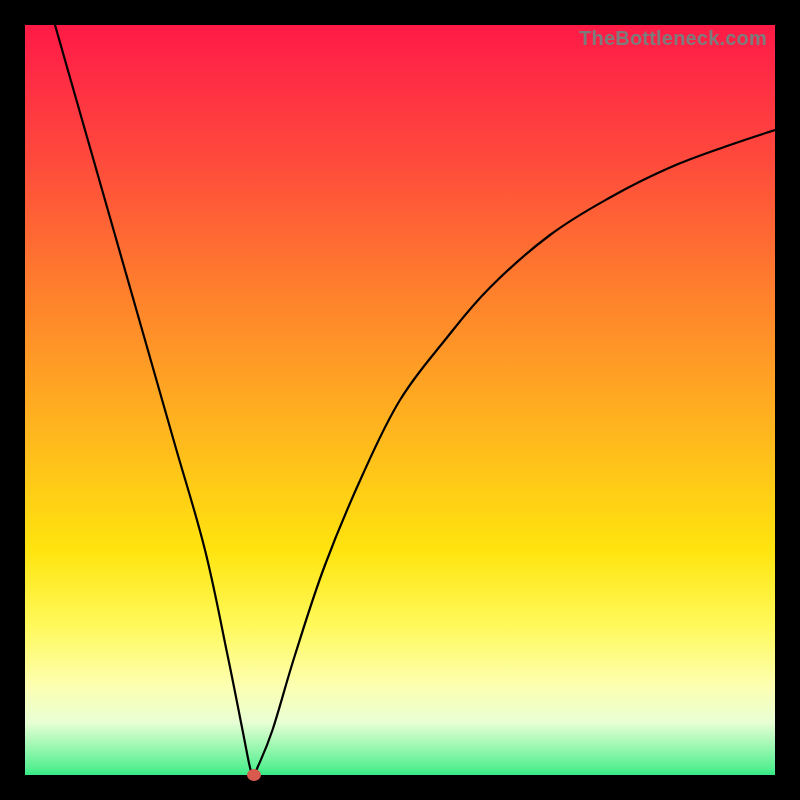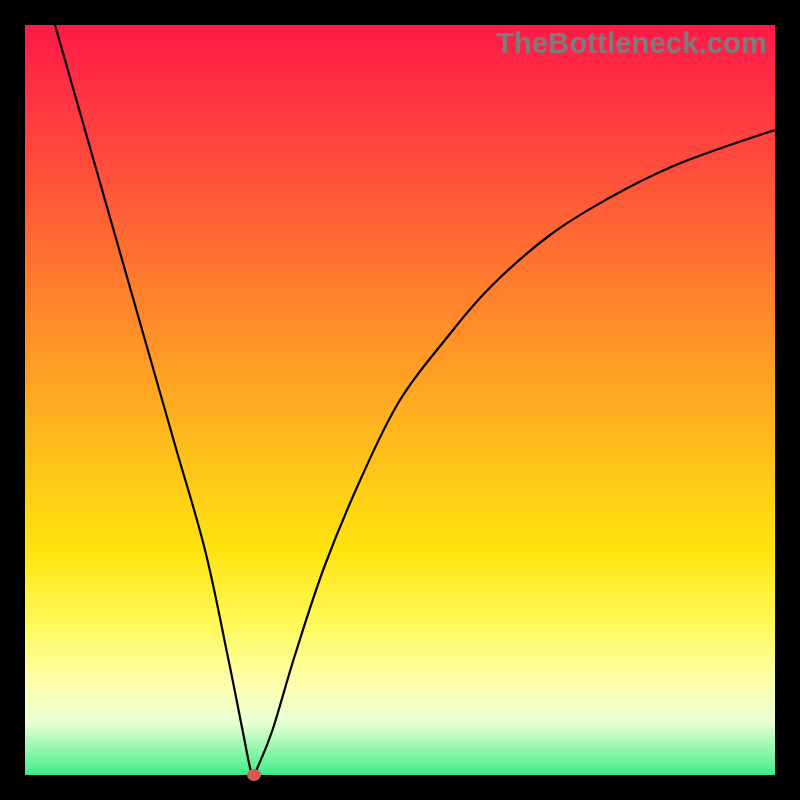--- a/index.html
+++ b/index.html
@@ -34,21 +34,21 @@
       #e8ffd4 93%,
       #59f092 99%,
       #35e884 100%
     );
   }
   .watermark {
     position: absolute;
     top: 2px;
     right: 8px;
     font-family: Arial, Helvetica, sans-serif;
-    font-size: 29px;
+    font-size: 20px;
     font-weight: 600;
     color: #7c7c7c;
     letter-spacing: 0.2px;
     user-select: none;
   }
   svg.curve {
     position: absolute;
     left: 0;
     top: 0;
     width: 750px;

